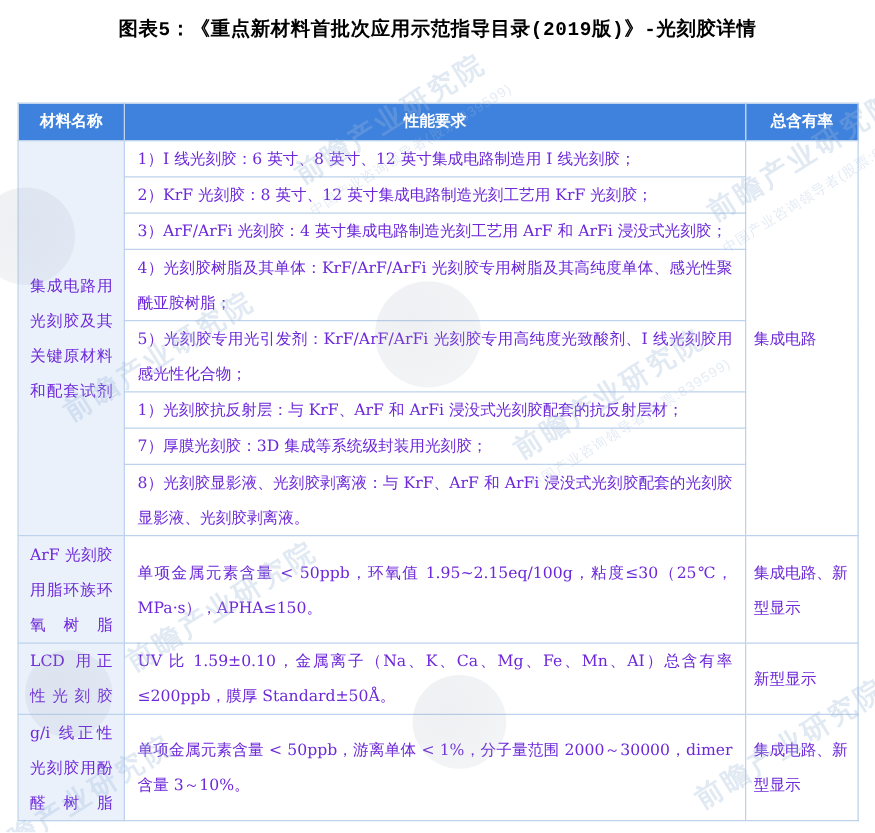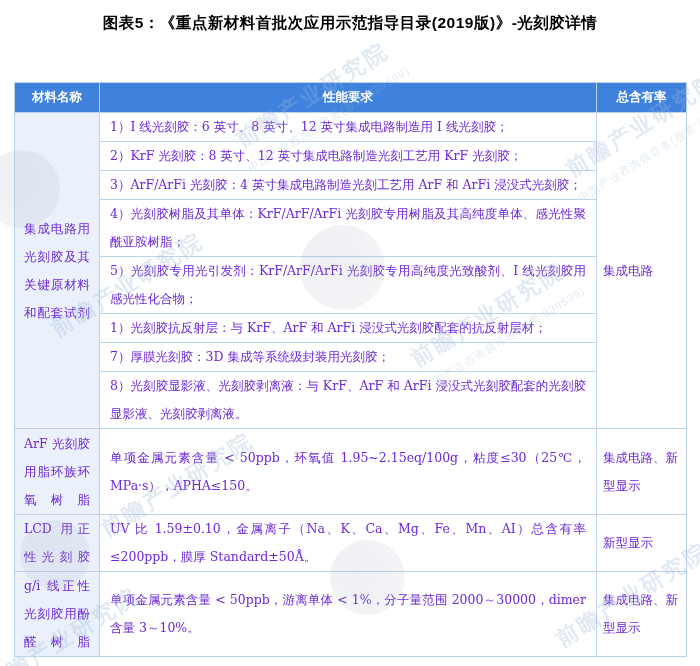--- a/index.html
+++ b/index.html
@@ -1,19 +1,19 @@
 <!DOCTYPE html>
 <html><head>
 <meta charset="utf-8">
 <style>
   html,body{margin:0;padding:0;background:#ffffff;}
   .page{position:relative;width:700px;height:666px;overflow:hidden;background:#fff;
         font-family:"DejaVu Serif","Liberation Serif",serif;}
   .title{padding-top:13px;text-align:center;font-weight:bold;font-size:15.5px;color:#000;
-         font-family:Liberation Sans, sans-serif;letter-spacing:.5px;}
+         font-family:Liberation Mono, monospace;letter-spacing:.5px;}
   table.materials{position:absolute;left:14px;top:57px;width:672px;border-collapse:collapse;
         table-layout:fixed;z-index:2;margin-top:25px;}
   table.materials th, table.materials td{border:1px solid #bdd2ec;box-sizing:border-box;}
   th{background:#3f82dd;color:#ffffff;font-family:"Liberation Sans","DejaVu Sans",sans-serif;
      font-weight:bold;font-size:12.5px;height:30px;padding:0;text-align:center;}
   td{font-size:12.5px;color:#6d28d9;line-height:28px;background:#fff;}
   td.name{background:#eaf1fb;text-align:justify;text-align-last:justify;padding:0 9px;
           vertical-align:middle;}
   td.perf{padding:0 10px;vertical-align:middle;text-align:justify;}
   td.app{text-align:left;vertical-align:middle;padding:0 6px;}

